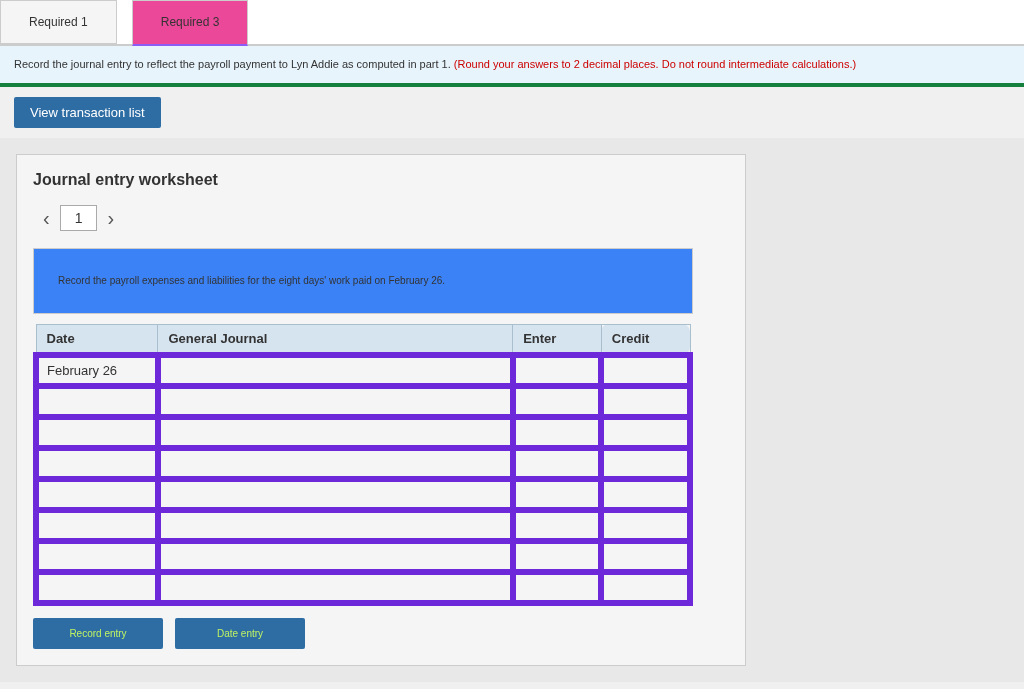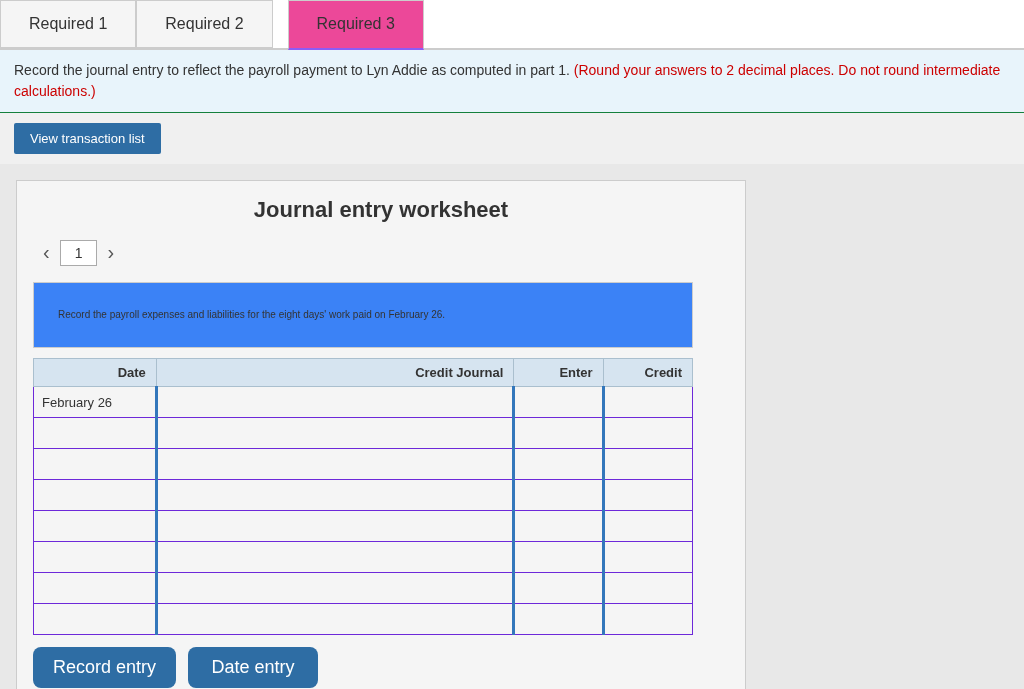--- a/index.html
+++ b/index.html
@@ -6,38 +6,38 @@
     body { font-family: Arial, sans-serif; font-size: 14px; background: #f0f0f0; color: #333; }
 
     
     .tabs { display: flex; background: #fff; border-bottom: 2px solid #ccc; }
     .tab {
       padding: 14px 28px;
       cursor: pointer;
       border: 1px solid #ccc;
       border-bottom: none;
       background: #f5f5f5;
-      font-size: 16px;
+      font-size: 12px;
       color: #333;
     }
     .tab.active {
       background: #ec4899;
       border-bottom: 2px solid #8b5cf6;
       margin-bottom: -2px;
       font-weight: normal;
       margin-left: 15px;
     }
     .tab:not(.active) { border-bottom: 1px solid #ccc; }
 
     
     .instruction-bar {
       background: #e8f4fb;
-      border-bottom: 1px solid #15803d;
+      border-bottom: 4px solid #15803d;
       padding: 10px 14px;
-      font-size: 14px;
+      font-size: 11px;
       line-height: 1.5;
     }
     .instruction-bar .red { color: #cc0000; }
 
     
     .view-transaction-area {
       padding: 10px 14px;
       background: #f0f0f0;
     }
     .btn-blue {
@@ -57,24 +57,23 @@
       padding: 16px;
       margin: 0 0 0 0;
     }
     .worksheet-inner {
       background: #f5f5f5;
       border: 1px solid #ccc;
       padding: 16px;
       max-width: 730px;
     }
     .worksheet-title {
-      font-size: 22px;
+      font-size: 16px;
       font-weight: bold;
       margin-bottom: 14px;
-      text-align: center;
     }
 
     
     .page-nav {
       display: flex;
       align-items: center;
       margin-bottom: 14px;
     }
     .page-nav .nav-arrow {
       font-size: 20px;
@@ -115,30 +114,30 @@
     .journal-table {
       width: 100%;
       border-collapse: collapse;
       max-width: 660px;
       font-size: 13px;
     }
     .journal-table th {
       background: #d6e4f0;
       border: 1px solid #aabfce;
       padding: 6px 10px;
-      text-align: right;
+      text-align: left;
       font-weight: bold;
     }
     .journal-table th.date-col { width: 110px; }
     .journal-table th.gj-col { width: 320px; }
     .journal-table th.debit-col { width: 80px; }
-    .journal-table th.credit-col { width: 80px; }
+    .journal-table th.credit-col { width: 80px; border-radius: 8px; }
 
     .journal-table td {
-      border: 1px solid #6d28d9;
+      border: 6px solid #6d28d9;
       padding: 0;
       height: 31px;
     }
     .journal-table td input {
       width: 100%;
       height: 100%;
       border: none;
       outline: none;
       padding: 4px 6px;
       font-size: 13px;
@@ -158,36 +157,35 @@
     
     .bottom-buttons {
       display: flex;
       align-items: center;
       gap: 12px;
       padding: 12px 0 0 0;
       max-width: 660px;
     }
     .btn-action {
       background: #2e6da4;
-      color: #ffffff;
+      color: #bef264;
       border: none;
       padding: 10px 20px;
-      font-size: 18px;
-      cursor: pointer;
-      border-radius: 8px;
+      font-size: 10px;
+      cursor: pointer;
+      border-radius: 2px;
       min-width: 130px;
     }
     .btn-spacer { flex: 1; }
   </style>
 </head>
 <body>
 
 <div class="tabs">
   <div class="tab">Required 1</div>
-  <div class="tab">Required 2</div>
   <div class="tab active">Required 3</div>
 </div>
 
 <div class="instruction-bar">
   <span>Record the journal entry to reflect the payroll payment to Lyn Addie as computed in part 1. </span><span class="red">(Round your answers to 2 decimal places. Do not round intermediate calculations.)</span>
 </div>
 
 <div class="view-transaction-area">
   <button class="btn-blue">View transaction list</button>
 </div>
@@ -205,21 +203,21 @@
 
     <div class="description-box">
       <span>Record the payroll expenses and liabilities for the eight days' work paid on February 26.</span>
     </div>
 
 
     <table class="journal-table">
       <thead>
         <tr>
           <th class="date-col">Date</th>
-          <th class="gj-col">Credit Journal</th>
+          <th class="gj-col">General Journal</th>
           <th class="debit-col">Enter</th>
           <th class="credit-col">Credit</th>
         </tr>
       </thead>
       <tbody id="journal-tbody">
       <tr>
             <td class="date-cell">February 26</td>
             <td class="input-cell"><input type="text" style=""></td>
             <td class="input-cell"><input type="text" style=""></td>
             <td class="input-cell"><input type="text" style=""></td>

